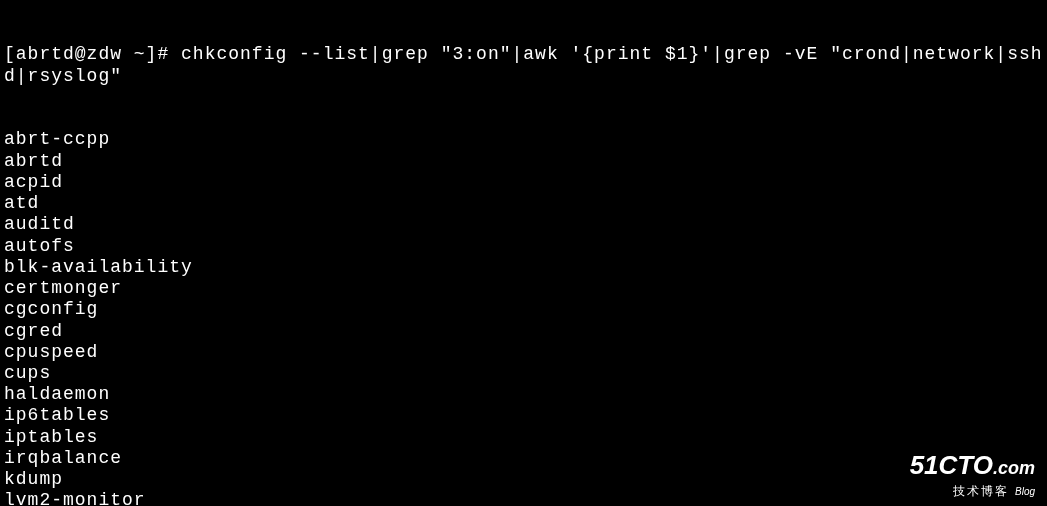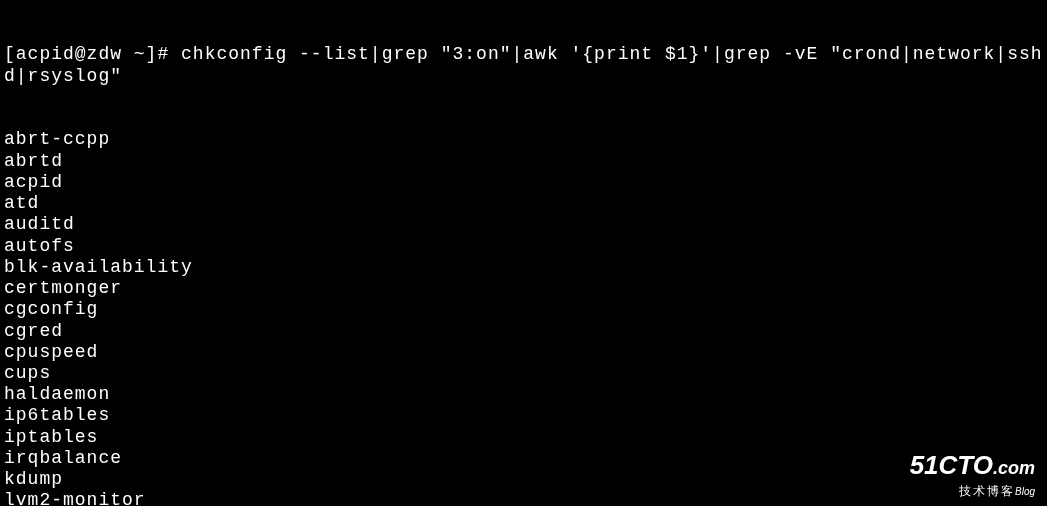--- a/index.html
+++ b/index.html
@@ -4,27 +4,27 @@
 <style>
   html,body{margin:0;padding:0;background:#000;color:#fff;font-family:"Courier New",Courier,monospace;
             font-size:18px;line-height:1.18;width:1047px;height:506px;overflow:hidden;letter-spacing:1px;}
   .term{padding:2px 4px 0 4px;white-space:pre-wrap;word-break:break-all;}
   .row{display:block;}
   .wm{position:absolute;right:12px;bottom:6px;text-align:right;font-family:Arial,Helvetica,sans-serif;
       color:#fff;text-shadow:0 0 4px rgba(0,0,0,.9);letter-spacing:0;}
   .wm .top{font-size:26px;font-weight:bold;font-style:italic;line-height:1;margin-top:40px;}
   .wm .dot{font-size:18px;font-weight:bold;font-style:italic;}
   .wm .bot{font-size:12px;font-weight:normal;letter-spacing:2px;}
-  .wm .blog{font-size:10px;font-style:italic;letter-spacing:0;}
+  .wm .blog{font-size:10px;font-style:italic;margin-left:6px;letter-spacing:0;}
 </style>
 </head>
 <body>
 
 <div class="term">
-  <span class="row"><span>[acpid@zdw ~]# </span><span>chkconfig --list|grep "3:on"|awk '{print $1}'|grep -vE "crond|network|sshd|rsyslog"</span></span>
+  <span class="row"><span>[abrtd@zdw ~]# </span><span>chkconfig --list|grep "3:on"|awk '{print $1}'|grep -vE "crond|network|sshd|rsyslog"</span></span>
   <div id="rows"><span class="row">abrt-ccpp</span><span class="row">abrtd</span><span class="row">acpid</span><span class="row">atd</span><span class="row">auditd</span><span class="row">autofs</span><span class="row">blk-availability</span><span class="row">certmonger</span><span class="row">cgconfig</span><span class="row">cgred</span><span class="row">cpuspeed</span><span class="row">cups</span><span class="row">haldaemon</span><span class="row">ip6tables</span><span class="row">iptables</span><span class="row">irqbalance</span><span class="row">kdump</span><span class="row">lvm2-monitor</span></div>
 </div>
 
 <div class="wm">
   <div>
     <span class="top">51CTO</span><span class="dot">.com</span>
   </div>
   <div>
     <span class="bot">技术博客</span><span class="blog">Blog</span>
   </div>

